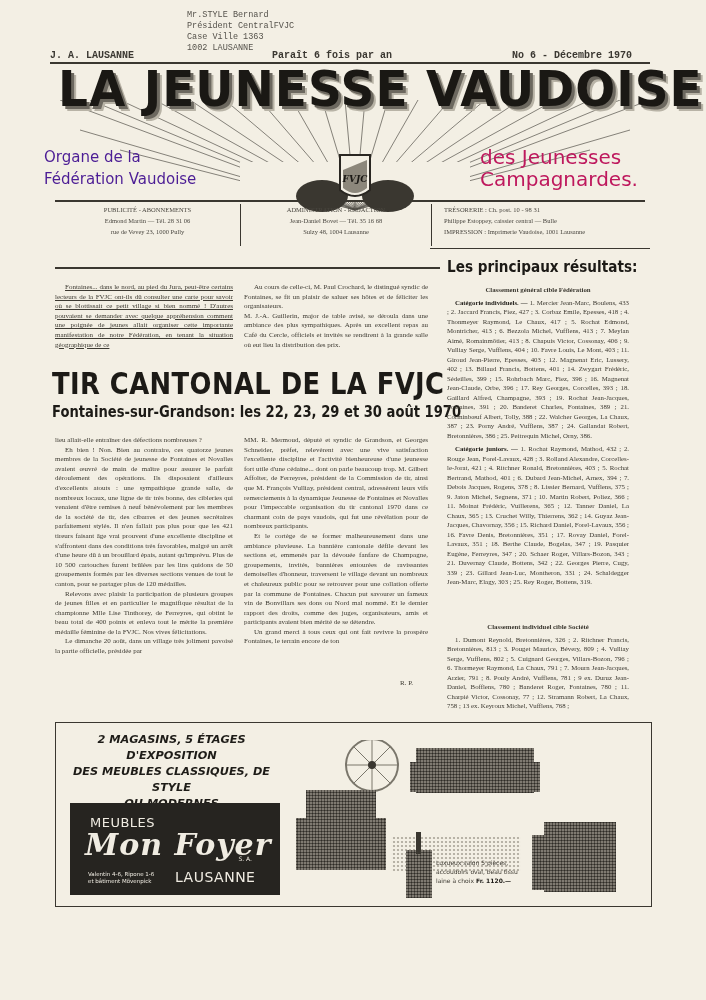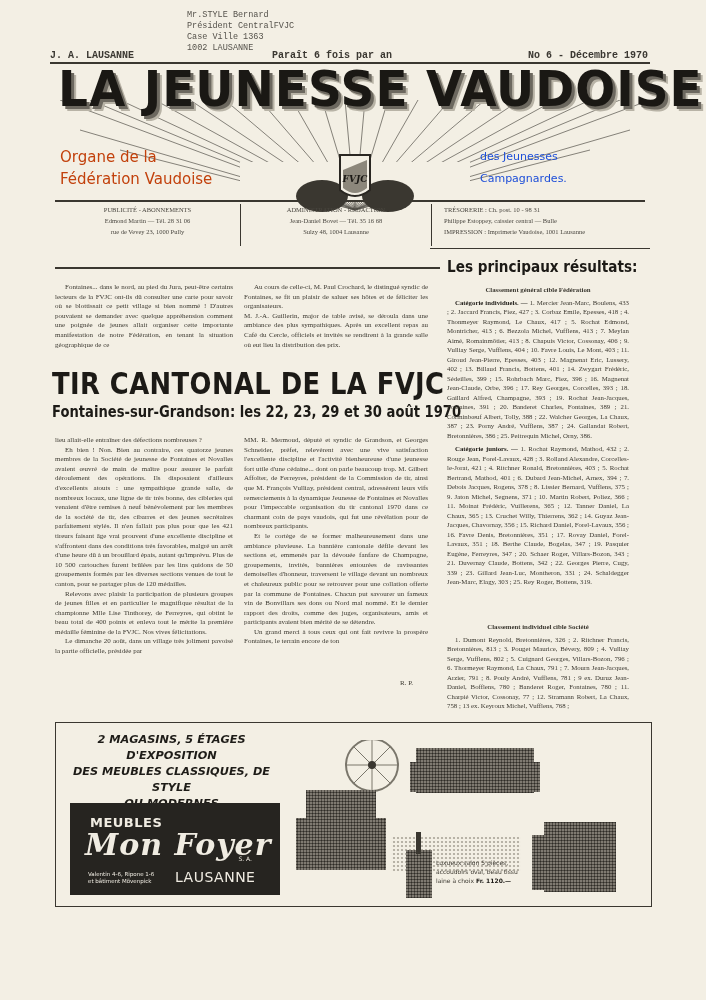--- a/index.html
+++ b/index.html
@@ -14,46 +14,46 @@
   .mailing {
     left: 187px; top: 10px; width: 140px;
     font-family: "Liberation Mono", monospace; font-size: 8.5px; line-height: 11px; color: #55524b;
   }
   .topline {
     left: 50px; top: 48px; width: 598px; height: 14px;
     font-size: 10px; font-family: Liberation Mono, monospace; font-weight: bold; color: #3b3832;
   }
   .topline .l { position: absolute; left: 0; top: 2px; }
   .topline .c { position: absolute; left: 222px; top: 2px; }
-  .topline .r { position: absolute; right: 0; top: 2px; padding-left: 12px; }
+  .topline .r { position: absolute; right: 16px; top: 2px; padding-left: 12px; }
   .rule-top { left: 50px; top: 62px; width: 600px; height: 2px; background: #3a3730; }
 
   .masthead {
     left: 58px; top: 64px; width: 590px; height: 50px;
     font-family: "DejaVu Sans", sans-serif; font-weight: bold; font-size: 47px; letter-spacing: 1px;
     color: #1a1814; text-shadow: 3px 3px 0 #6c685f, 5px 5px 0 #b8b3a6;
     transform: scaleY(1.05); white-space: nowrap; line-height: 50px;
   }
   .rays { left: 60px; top: 100px; width: 590px; height: 130px; }
 
-  .organ-l { left: 60px; top: 146px; font-family: "DejaVu Sans", sans-serif; font-size: 15px; line-height: 22px; color: #c2410c; }
-  .organ-r { left: 480px; top: 146px; font-family: "DejaVu Sans", sans-serif; font-size: 11px; line-height: 22px; color: #1d4ed8; }
+  .organ-l { left: 44px; top: 146px; font-family: "DejaVu Sans", sans-serif; font-size: 15px; line-height: 22px; color: #4c1d95; }
+  .organ-r { left: 480px; top: 146px; font-family: "DejaVu Sans", sans-serif; font-size: 20px; line-height: 22px; color: #be185d; }
 
   .rule-mid { left: 55px; top: 200px; width: 590px; height: 2px; background: #3a3730; }
 
   .infobox { top: 204px; height: 42px; font-size: 6.5px; line-height: 11px; text-align: center; color: #4a4740; }
   .info1 { left: 55px; width: 185px; }
   .info2 { left: 240px; width: 190px; border-left: 1px solid #3a3730; border-right: 1px solid #3a3730; }
   .info3 { left: 430px; width: 220px; text-align: left; padding-left: 14px; box-sizing: border-box; }
   .rule-info { left: 55px; top: 267px; width: 385px; height: 2px; background: #3a3730; }
   .rule-info-r { left: 430px; top: 248px; width: 220px; height: 1px; background: #3a3730; }
 
   .col { font-size: 7px; line-height: 9.6px; text-align: justify; color: #3c3931; }
   .col p { margin: 0; text-indent: 10px; }
-  .col1top { left: 55px; top: 283px; width: 178px; }
+  .col1top { left: 55px; top: 283px; width: 178px; text-decoration: underline; }
   .col2top { left: 244px; top: 283px; width: 184px; }
 
   .headline {
     left: 52px; top: 366px; width: 390px; text-align: center;
     font-family: "DejaVu Sans", sans-serif; font-weight: bold; font-size: 30px; letter-spacing: 0.5px;
     color: #1c1a16; transform: scaleX(0.86); transform-origin: left top; white-space: nowrap; width: 453px;
   }
   .subhead {
     left: 52px; top: 402px; white-space: nowrap;
     font-family: "DejaVu Sans", sans-serif; font-weight: bold; font-size: 16px;
@@ -74,21 +74,21 @@
   .res b { color: #26231e; }
 
   .ad { left: 55px; top: 722px; width: 597px; height: 185px; border: 1px solid #3a3730; box-sizing: border-box; }
   .ad-text {
     left: 64px; top: 732px; width: 215px; text-align: center;
     font-family: "DejaVu Sans", sans-serif; font-weight: bold; font-size: 11.3px; line-height: 16px; color: #1e1c18; font-style: italic;
   }
   .ad-box {
     left: 70px; top: 803px; width: 210px; height: 92px; background: #262420; color: #f0ece2;
   }
-  .ad-box .meubles { position: absolute; left: 20px; top: 12px; font-family: "DejaVu Sans", sans-serif; font-size: 13px; letter-spacing: 0.5px; font-weight: bold; }
+  .ad-box .meubles { position: absolute; left: 20px; top: 12px; font-family: "DejaVu Sans", sans-serif; font-size: 13px; letter-spacing: 0.5px; }
   .ad-box .brand { position: absolute; left: 15px; top: 24px; font-family: "DejaVu Serif", serif; font-style: italic; font-weight: bold; font-size: 30px; letter-spacing: 1px; white-space: nowrap; }
   .ad-box .sa { position: absolute; right: 28px; top: 52px; font-family: "DejaVu Sans", sans-serif; font-size: 6px; }
   .ad-box .addr { position: absolute; left: 18px; top: 68px; font-family: "DejaVu Sans", sans-serif; font-size: 5.5px; line-height: 7px; width: 80px; }
   .ad-box .city { position: absolute; left: 105px; top: 66px; font-family: "DejaVu Sans", sans-serif; font-size: 14px; letter-spacing: 0.5px; }
   .furniture { left: 296px; top: 740px; width: 340px; height: 160px; }
   .ad-caption {
     left: 436px; top: 858px; width: 92px;
     font-family: "DejaVu Sans", sans-serif; font-size: 6px; line-height: 9px; color: #3c3931;
   }
   .ad-caption b { color: #1e1c18; }

